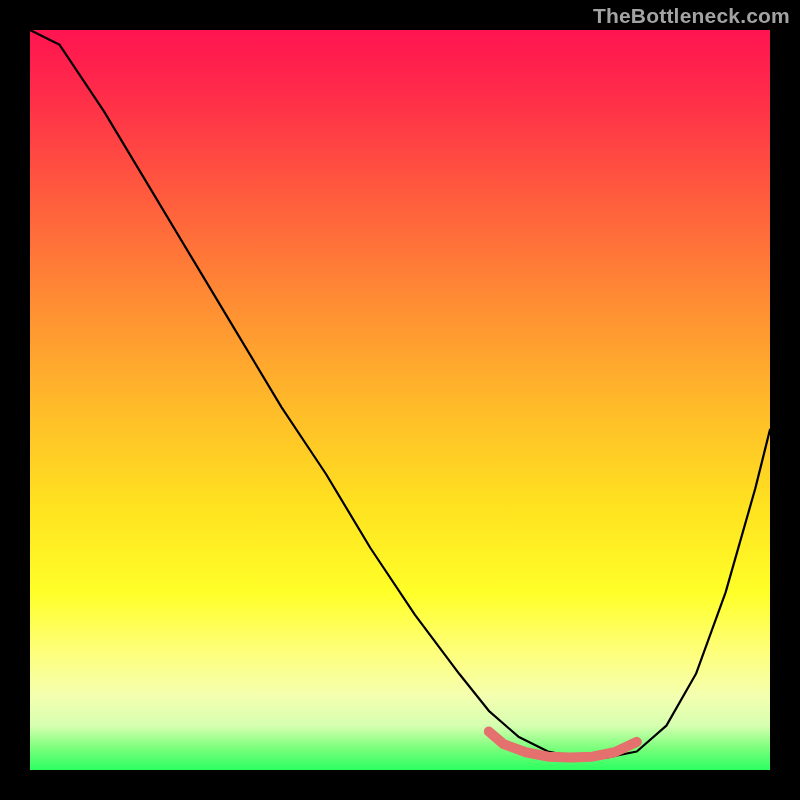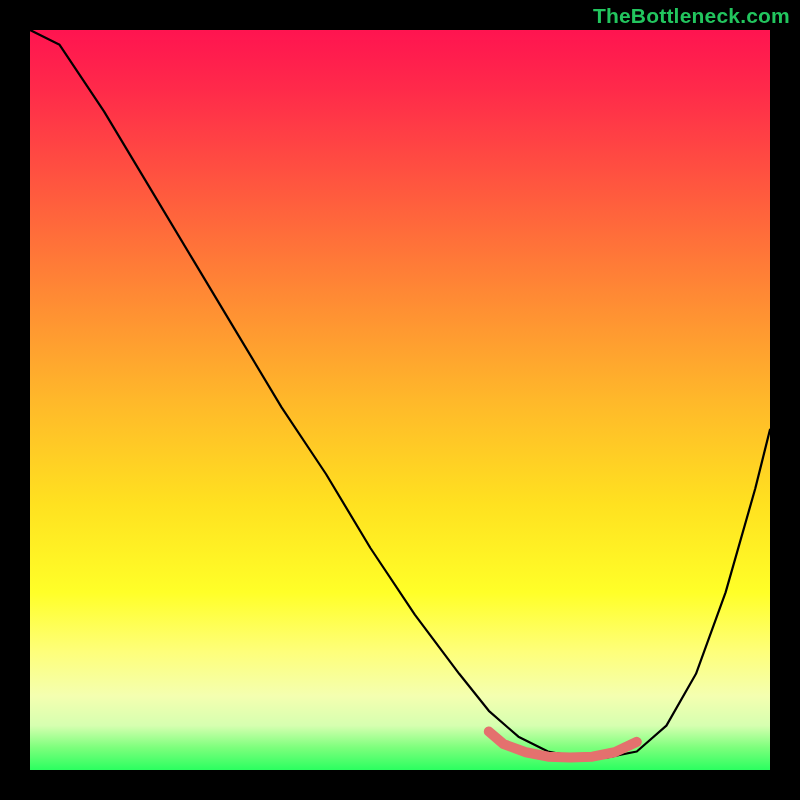--- a/index.html
+++ b/index.html
@@ -13,21 +13,21 @@
   }
   .stage {
     position: relative;
     width: 800px;
     height: 800px;
   }
   .watermark {
     position: absolute;
     top: 4px;
     right: 10px;
-    color: #22c55e;
+    color: #a3a3a3;
     font-size: 21px;
     font-weight: 600;
     letter-spacing: 0.2px;
     user-select: none;
   }
   .plot {
     position: absolute;
     left: 30px;
     top: 30px;
     width: 740px;

